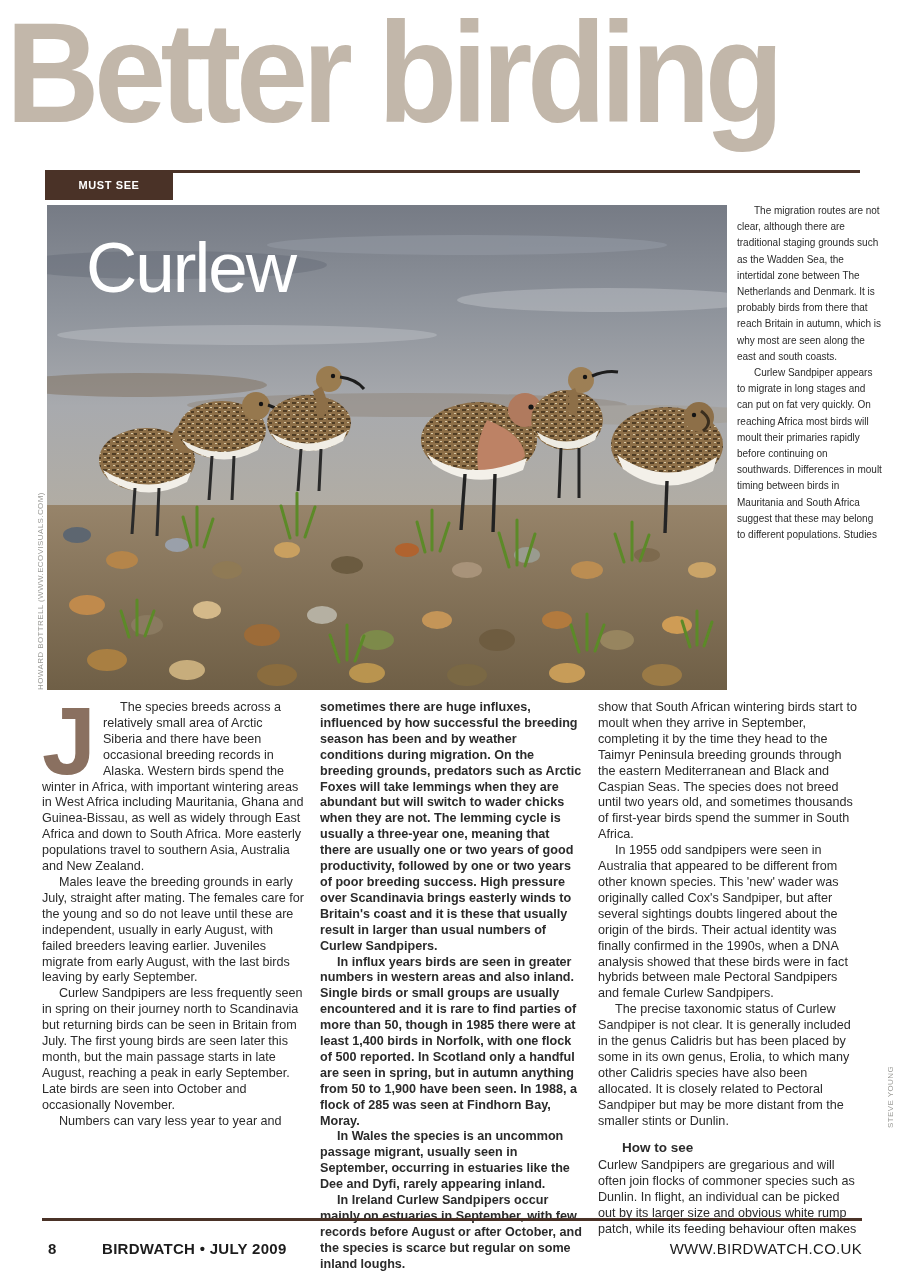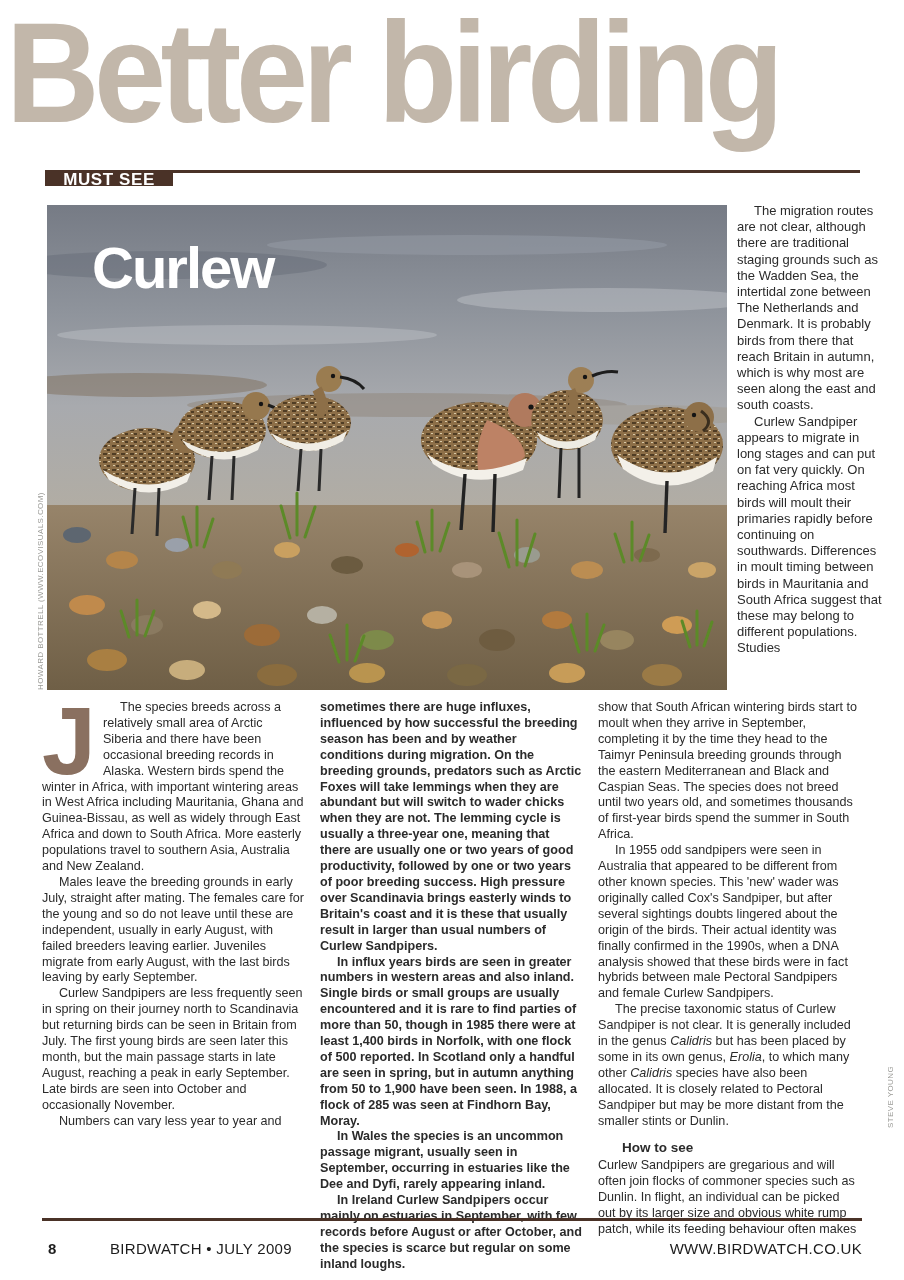--- a/index.html
+++ b/index.html
@@ -8,53 +8,53 @@
     font-family:"Liberation Sans","DejaVu Sans",sans-serif;color:#2b2b2b;
     overflow:hidden;
   }
   .headline{
     position:absolute;left:6px;top:-2px;width:904px;
     font-size:143px;font-weight:bold;line-height:1.05;letter-spacing:-6px;
     color:#c2b7aa;white-space:nowrap;transform:scaleX(.905);transform-origin:0 0;
   }
   .kicker-line{position:absolute;left:45px;top:170px;width:815px;height:3px;background:#4a3227;}
   .kicker-box{
-    position:absolute;left:45px;top:170px;width:128px;height:16px;background:#4a3227;
-    color:#ffffff;font-weight:bold;font-size:17px;letter-spacing:.6px;
-    display:flex;align-items:flex-start;justify-content:center;
+    position:absolute;left:45px;top:170px;width:128px;height:30px;background:#4a3227;
+    color:#ffffff;font-weight:bold;font-size:11px;letter-spacing:.6px;
+    display:flex;align-items:center;justify-content:center;
   }
   .photo{position:absolute;left:47px;top:205px;width:680px;height:485px;overflow:hidden;}
   .photo svg{display:block;}
   .photo-title{
-    position:absolute;left:92px;top:222px;color:#ffffff;
-    font-size:58px;font-weight:700;line-height:92px;letter-spacing:-2px;
+    position:absolute;left:86px;top:222px;color:#ffffff;
+    font-size:71px;font-weight:400;line-height:92px;letter-spacing:-2px;
   }
   .credit{position:absolute;font-size:8px;color:#9b9b97;letter-spacing:.4px;white-space:nowrap;}
   .credit-left{left:36px;top:690px;transform:rotate(-90deg);transform-origin:0 0;}
   .credit-right{left:886px;top:1128px;transform:rotate(-90deg);transform-origin:0 0;}
   .sidecol{
     position:absolute;left:737px;top:203px;width:146px;height:490px;
-    font-size:13px;line-height:16.2px;
+    font-size:10px;line-height:16.2px;
   }
   .bodycol{position:absolute;top:700px;width:262px;font-size:12.6px;line-height:15.9px;}
   .col1{left:42px;}
   .col2{left:320px;font-weight:bold;}
   .col3{left:598px;}
   p{margin:0;}
   .indent{text-indent:17px;}
   .dropcap{
     float:left;font-size:97px;line-height:76px;font-weight:bold;color:#8a7060;
     margin:3px 7px 0 0;
   }
-  .ital{font-style:italic;}
+  .ital{}
   .howto{font-weight:bold;font-size:13.5px;margin-top:11px;margin-bottom:2px;padding-left:24px;}
   .footer-rule{position:absolute;left:42px;top:1218px;width:820px;height:3px;background:#4a3227;}
   .footer{position:absolute;left:42px;top:1240px;width:820px;height:20px;font-size:15px;color:#1c1c1c;}
   .footer .pagenum{position:absolute;left:6px;top:0;font-weight:bold;}
-  .footer .mag{position:absolute;left:68px;top:0;letter-spacing:.3px;}
+  .footer .mag{position:absolute;left:60px;top:0;letter-spacing:.3px;font-weight:bold;}
   .footer .site{position:absolute;right:0;top:0;letter-spacing:.3px;text-align:right;}
 </style>
 </head>
 <body>
 
 <div class="headline">Better birding</div>
 
 <div class="kicker-line"></div>
 <div class="kicker-box">
   <span>MUST SEE</span>

